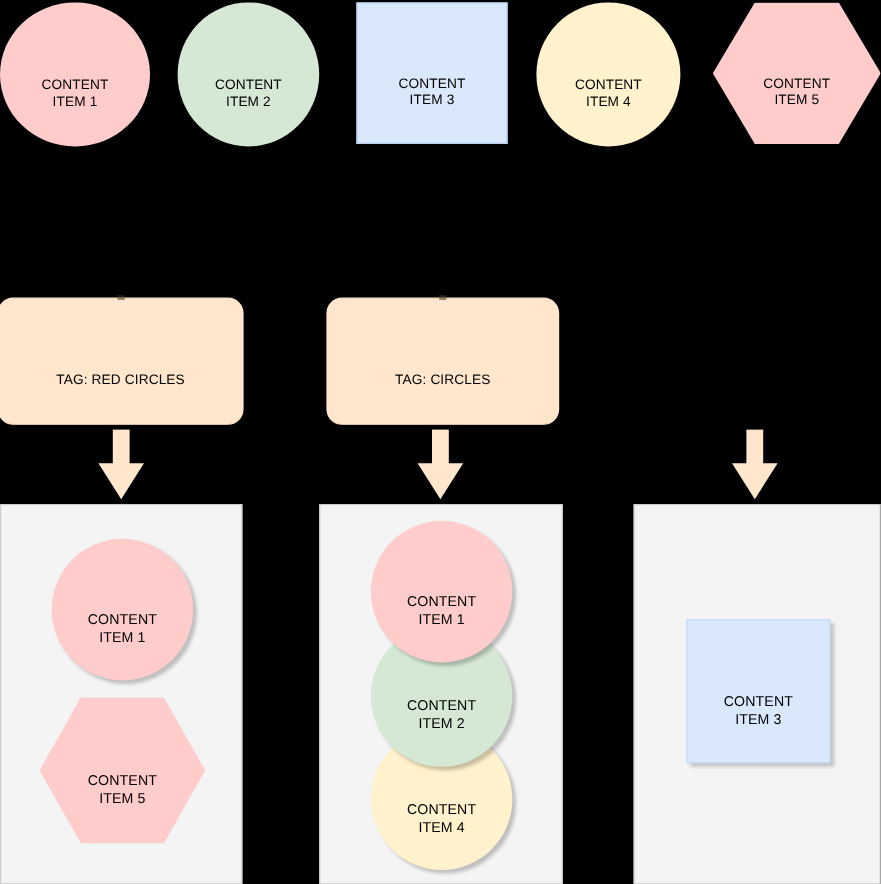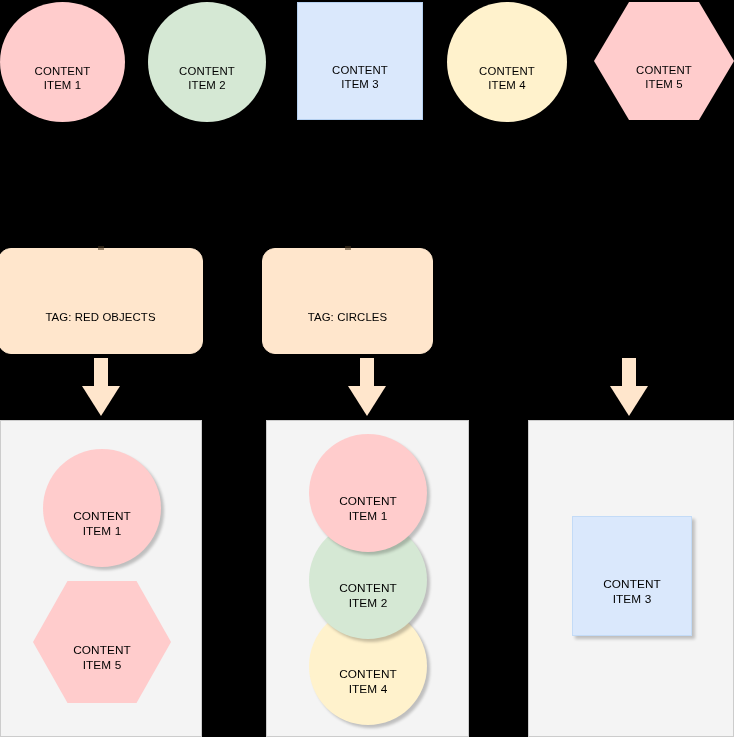--- a/index.html
+++ b/index.html
@@ -149,23 +149,23 @@
       </div>
       <div class="top-item sh-hex" style="left: 594px; width: 140px; height: 118px; background: rgb(255, 204, 204);">
         <div class="shape-label">CONTENT
 ITEM 5</div>
       </div>
     </div>
 
   <div class="tag-row" id="tagRow">
       <div class="tag-box" style="left: -2px; width: 205px;">
         <div class="tag-notch"></div>
-        <div class="shape-label">TAG: RED OBJECTS</div>
-      </div>
-      <div class="tag-box" style="left: 262px; width: 171px;">
+        <div class="shape-label">TAG: RED CIRCLES</div>
+      </div>
+      <div class="tag-box" style="left: 272px; width: 194px;">
         <div class="tag-notch"></div>
         <div class="shape-label">TAG: CIRCLES</div>
       </div>
     </div>
 
   <div id="arrowRow">
       <div class="arrow" style="left: 82px;">
         <div class="arrow-stem"></div>
         <div class="arrow-head"></div>
       </div>

